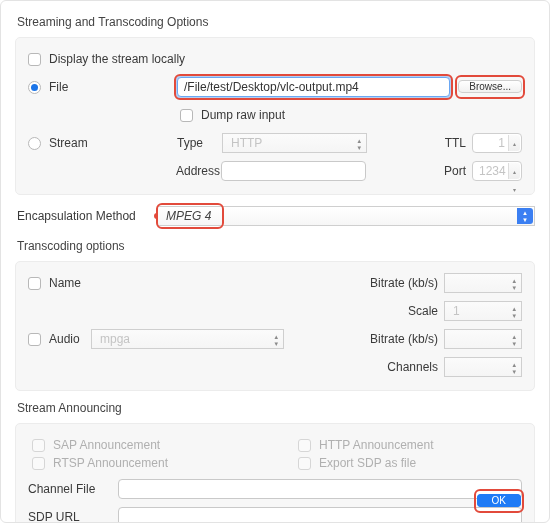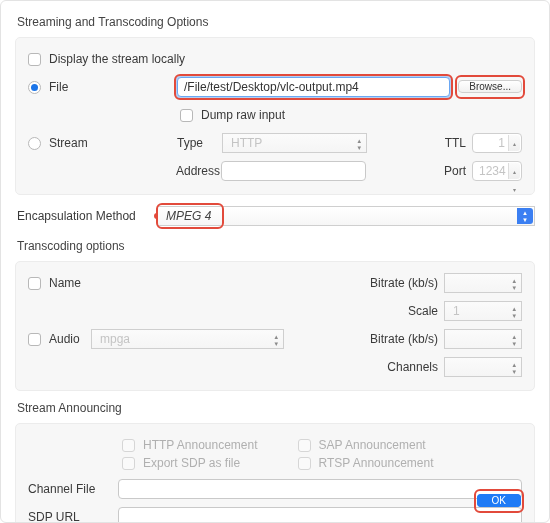--- a/index.html
+++ b/index.html
@@ -299,40 +299,40 @@
       <span class="chev">▴<br>▾</span>
     </span>
   </div>
 
 </div>
 
 <div class="section-title">Stream Announcing</div>
 <div class="group">
 
   <div class="announcing-grid">
+    <div class="col">
+      <div class="ann-item">
+        <div class="check disabled"></div>
+        <span class="label dim">SAP Announcement</span>
+      </div>
+      <div class="ann-item">
+        <div class="check disabled"></div>
+        <span class="label dim">RTSP Announcement</span>
+      </div>
+    </div>
     <div class="col" style="margin-left:90px;">
       <div class="ann-item">
         <div class="check disabled"></div>
         <span class="label dim">HTTP Announcement</span>
       </div>
       <div class="ann-item">
         <div class="check disabled"></div>
         <span class="label dim">Export SDP as file</span>
       </div>
     </div>
-    <div class="col">
-      <div class="ann-item">
-        <div class="check disabled"></div>
-        <span class="label dim">SAP Announcement</span>
-      </div>
-      <div class="ann-item">
-        <div class="check disabled"></div>
-        <span class="label dim">RTSP Announcement</span>
-      </div>
-    </div>
   </div>
 
   <div class="row">
     <span class="label" style="width:90px">Channel File</span>
     <span class="text-input disabled" style="flex:1"></span>
   </div>
   <div class="row">
     <span class="label" style="width:90px">SDP URL</span>
     <span class="text-input disabled" style="flex:1"></span>
   </div>

